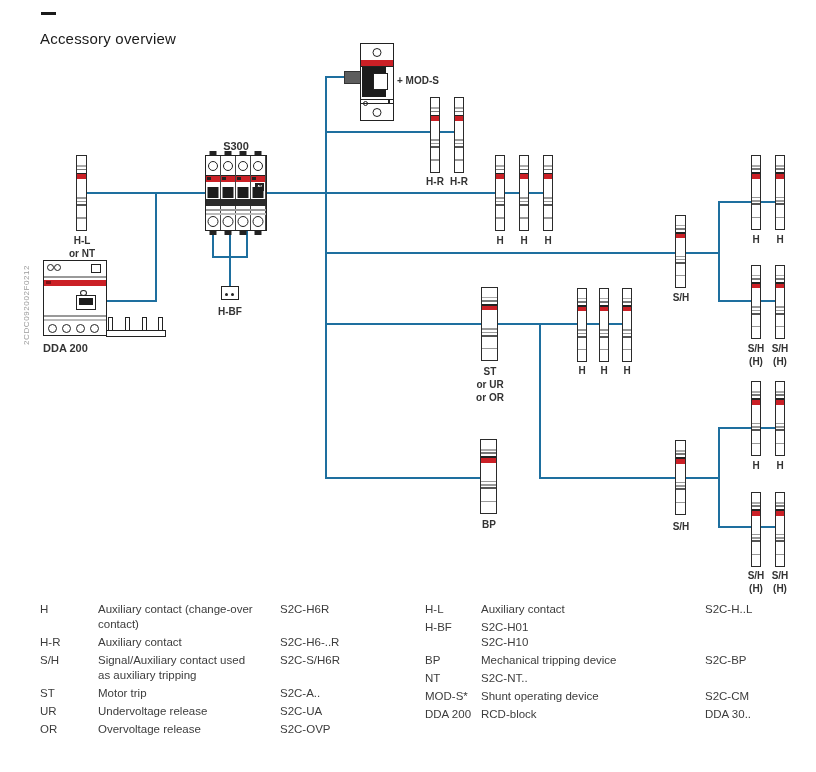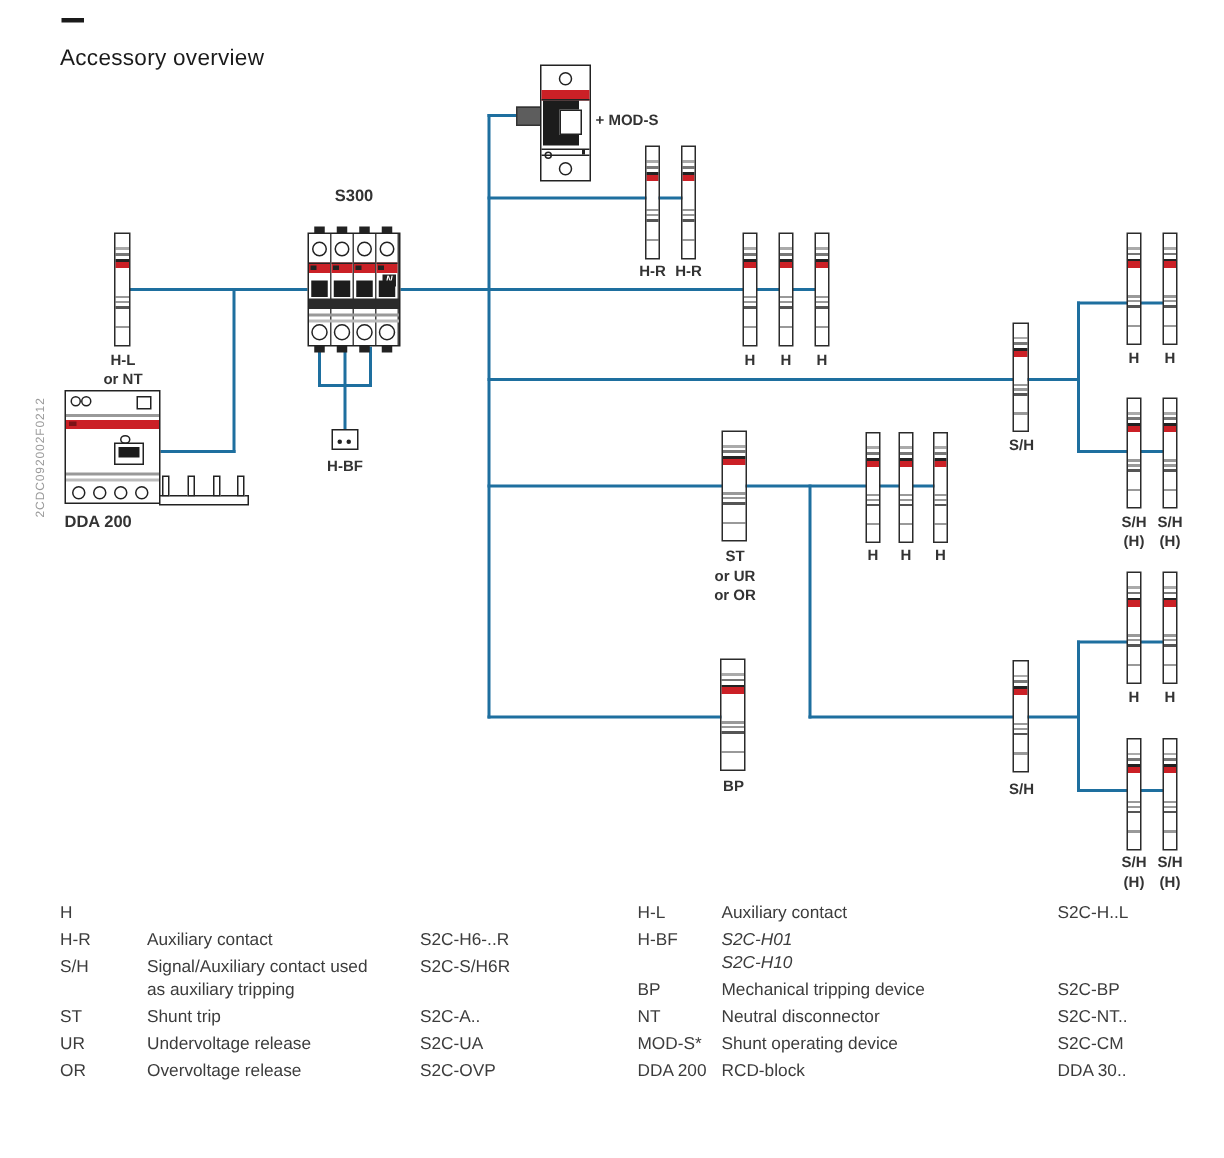--- a/index.html
+++ b/index.html
@@ -91,21 +91,21 @@
   .comb-base{position:absolute;left:106px;top:330px;width:60px;height:7px;border:1.5px solid #222;background:#fff;box-sizing:border-box;}
   .tooth{position:absolute;top:317px;width:5px;height:14px;border:1.5px solid #222;background:#fff;box-sizing:border-box;}
   
   .legend{position:absolute;font-size:11.5px;line-height:15px;color:#3c3c3c;}
   .lg-left{left:40px;top:602px;width:360px;}
   .lg-right{left:425px;top:602px;width:380px;}
   .lrow{display:grid;margin-bottom:3px;}
   .lg-left .lrow{grid-template-columns:58px 182px 1fr;}
   .lg-right .lrow{grid-template-columns:56px 224px 1fr;}
   .lrow .desc{padding-right:24px;}
-  .lrow .code span{display:block;font-style:italic;}
+  .lrow .code span{display:block;}
   .footnote{margin-top:12px;width:296px;}
 </style>
 </head>
 <body>
 
 <div class="page">
 
   <div class="title-dash"></div>
   <div class="page-title">Accessory overview</div>
   <div class="vcode">2CDC092002F0212</div>
@@ -231,21 +231,21 @@
       <i class="bc" style="left:18px"></i>
       <i class="bc" style="left:32px"></i>
       <i class="bc" style="left:46px"></i>
     </div>
     <div class="comb-base"></div>
     <i class="tooth" style="left:108px"></i>
     <i class="tooth" style="left:125px"></i>
     <i class="tooth" style="left:142px"></i>
     <i class="tooth" style="left:158px"></i>
 
-    <div class="lbl big" style="left:236px;top:125px">S300</div>
+    <div class="lbl big" style="left:236px;top:140px">S300</div>
     <div class="lbl leftal" style="left:397px;top:74px">+ MOD-S</div>
     <div class="lbl" style="left:435px;top:175px">H-R</div>
     <div class="lbl" style="left:459px;top:175px">H-R</div>
     <div class="lbl" style="left:82px;top:234px">
       <div>H-L</div>
       <div>or NT</div>
     </div>
     <div class="lbl leftal big" style="left:43px;top:342px">DDA 200</div>
     <div class="lbl" style="left:230px;top:305px">H-BF</div>
     <div class="lbl" style="left:500px;top:234px">H</div>
@@ -280,34 +280,36 @@
     </div>
     <div class="lbl" style="left:780px;top:569px">
       <div>S/H</div>
       <div>(H)</div>
     </div>
   </div>
 
   <div class="legend lg-left">
     <div class="lrow">
       <div class="term">H</div>
+      <div class="desc">Auxiliary contact (change-over contact)</div>
+      <div class="code">S2C-H6R</div>
     </div>
     <div class="lrow">
       <div class="term">H-R</div>
       <div class="desc">Auxiliary contact</div>
       <div class="code">S2C-H6-..R</div>
     </div>
     <div class="lrow">
       <div class="term">S/H</div>
       <div class="desc">Signal/Auxiliary contact used as auxiliary tripping</div>
       <div class="code">S2C-S/H6R</div>
     </div>
     <div class="lrow">
       <div class="term">ST</div>
-      <div class="desc">Shunt trip</div>
+      <div class="desc">Motor trip</div>
       <div class="code">S2C-A..</div>
     </div>
     <div class="lrow">
       <div class="term">UR</div>
       <div class="desc">Undervoltage release</div>
       <div class="code">S2C-UA</div>
     </div>
     <div class="lrow">
       <div class="term">OR</div>
       <div class="desc">Overvoltage release</div>
@@ -328,21 +330,20 @@
         <span>S2C-H10</span>
       </div>
     </div>
     <div class="lrow">
       <div class="term">BP</div>
       <div class="desc">Mechanical tripping device</div>
       <div class="code">S2C-BP</div>
     </div>
     <div class="lrow">
       <div class="term">NT</div>
-      <div class="desc">Neutral disconnector</div>
       <div class="code">S2C-NT..</div>
     </div>
     <div class="lrow">
       <div class="term">MOD-S*</div>
       <div class="desc">Shunt operating device</div>
       <div class="code">S2C-CM</div>
     </div>
     <div class="lrow">
       <div class="term">DDA 200</div>
       <div class="desc">RCD-block</div>

